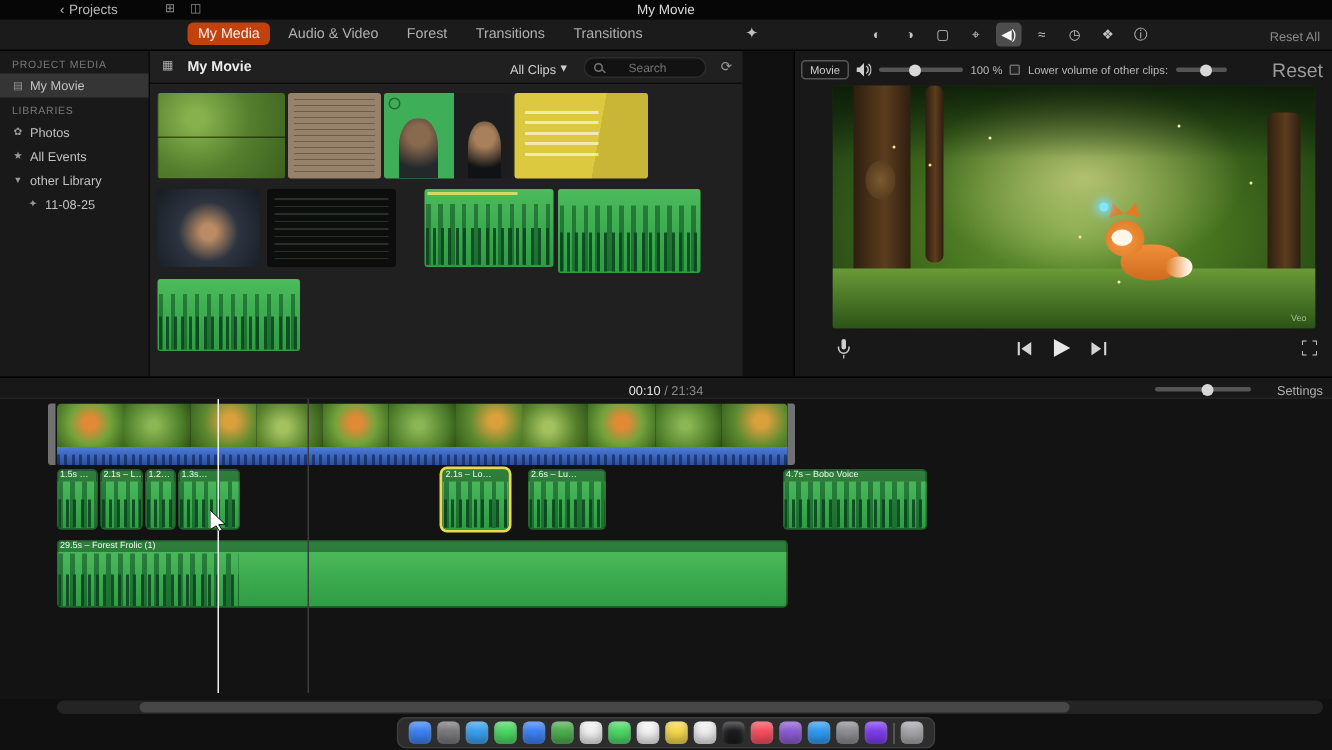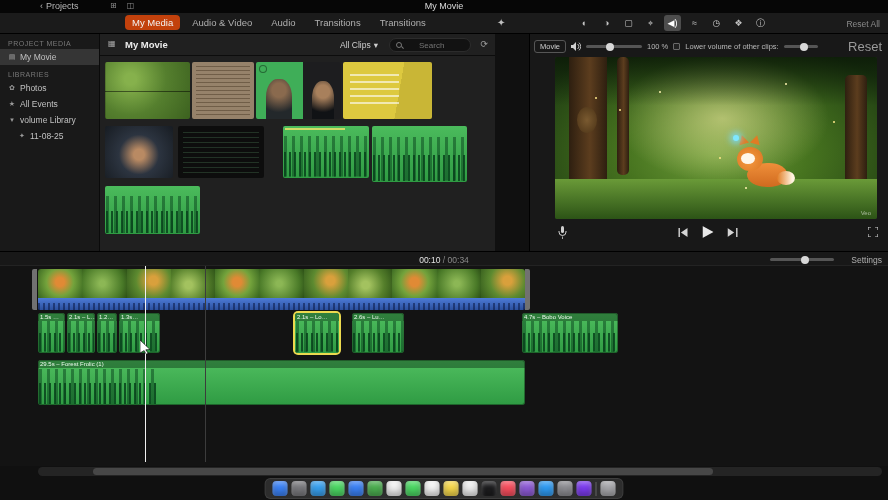--- a/index.html
+++ b/index.html
@@ -156,21 +156,21 @@
       <span>⊞</span>
       <span>◫</span>
     </div>
     <div class="win-title">My Movie</div>
   </div>
 
   <div class="topbar">
     <nav class="tabs">
       <span class="tab active">My Media</span>
       <span class="tab">Audio &amp; Video</span>
-      <span class="tab">Audio</span>
+      <span class="tab">Forest</span>
       <span class="tab">Transitions</span>
       <span class="tab">Transitions</span>
     </nav>
     <span class="wand-btn">✦</span>
     <div class="insp-icons" id="insp-icons">
         <span class="insp-icon">◐</span>
         <span class="insp-icon">◑</span>
         <span class="insp-icon">▢</span>
         <span class="insp-icon">⌖</span>
         <span class="insp-icon active">◀)</span>
@@ -192,21 +192,21 @@
     <div class="side-item">
       <span class="ic">✿</span>
       <span>Photos</span>
     </div>
     <div class="side-item">
       <span class="ic">★</span>
       <span>All Events</span>
     </div>
     <div class="side-item">
       <span class="ic">▾</span>
-      <span>volume Library</span>
+      <span>other Library</span>
     </div>
     <div class="side-item indent">
       <span class="ic">✦</span>
       <span>11-08-25</span>
     </div>
   </aside>
 
   <section class="browser">
     <div class="b-head">
       <span class="grid-ic">▦</span>
@@ -315,21 +315,21 @@
     </div>
     <svg class="fsbtn" width="10" height="10" viewBox="0 0 10 10">
         <path d="M0 3V0h3M7 0h3v3M10 7v3H7M3 10H0V7" stroke="#cfcfcf" fill="none" stroke-width="1.2"></path>
       </svg>
   </div>
 
   <div class="tl-head">
     <div class="tl-time">
       <span class="cur">00:10</span>
       <span>/</span>
-      <span>00:34</span>
+      <span>21:34</span>
     </div>
     <span class="slider zoomer">
         <span class="knob" style="left:55%"></span>
       </span>
     <span class="settings">Settings</span>
   </div>
 
   <div class="timeline">
     <div class="handleL"></div>
     <div class="handleR"></div>

